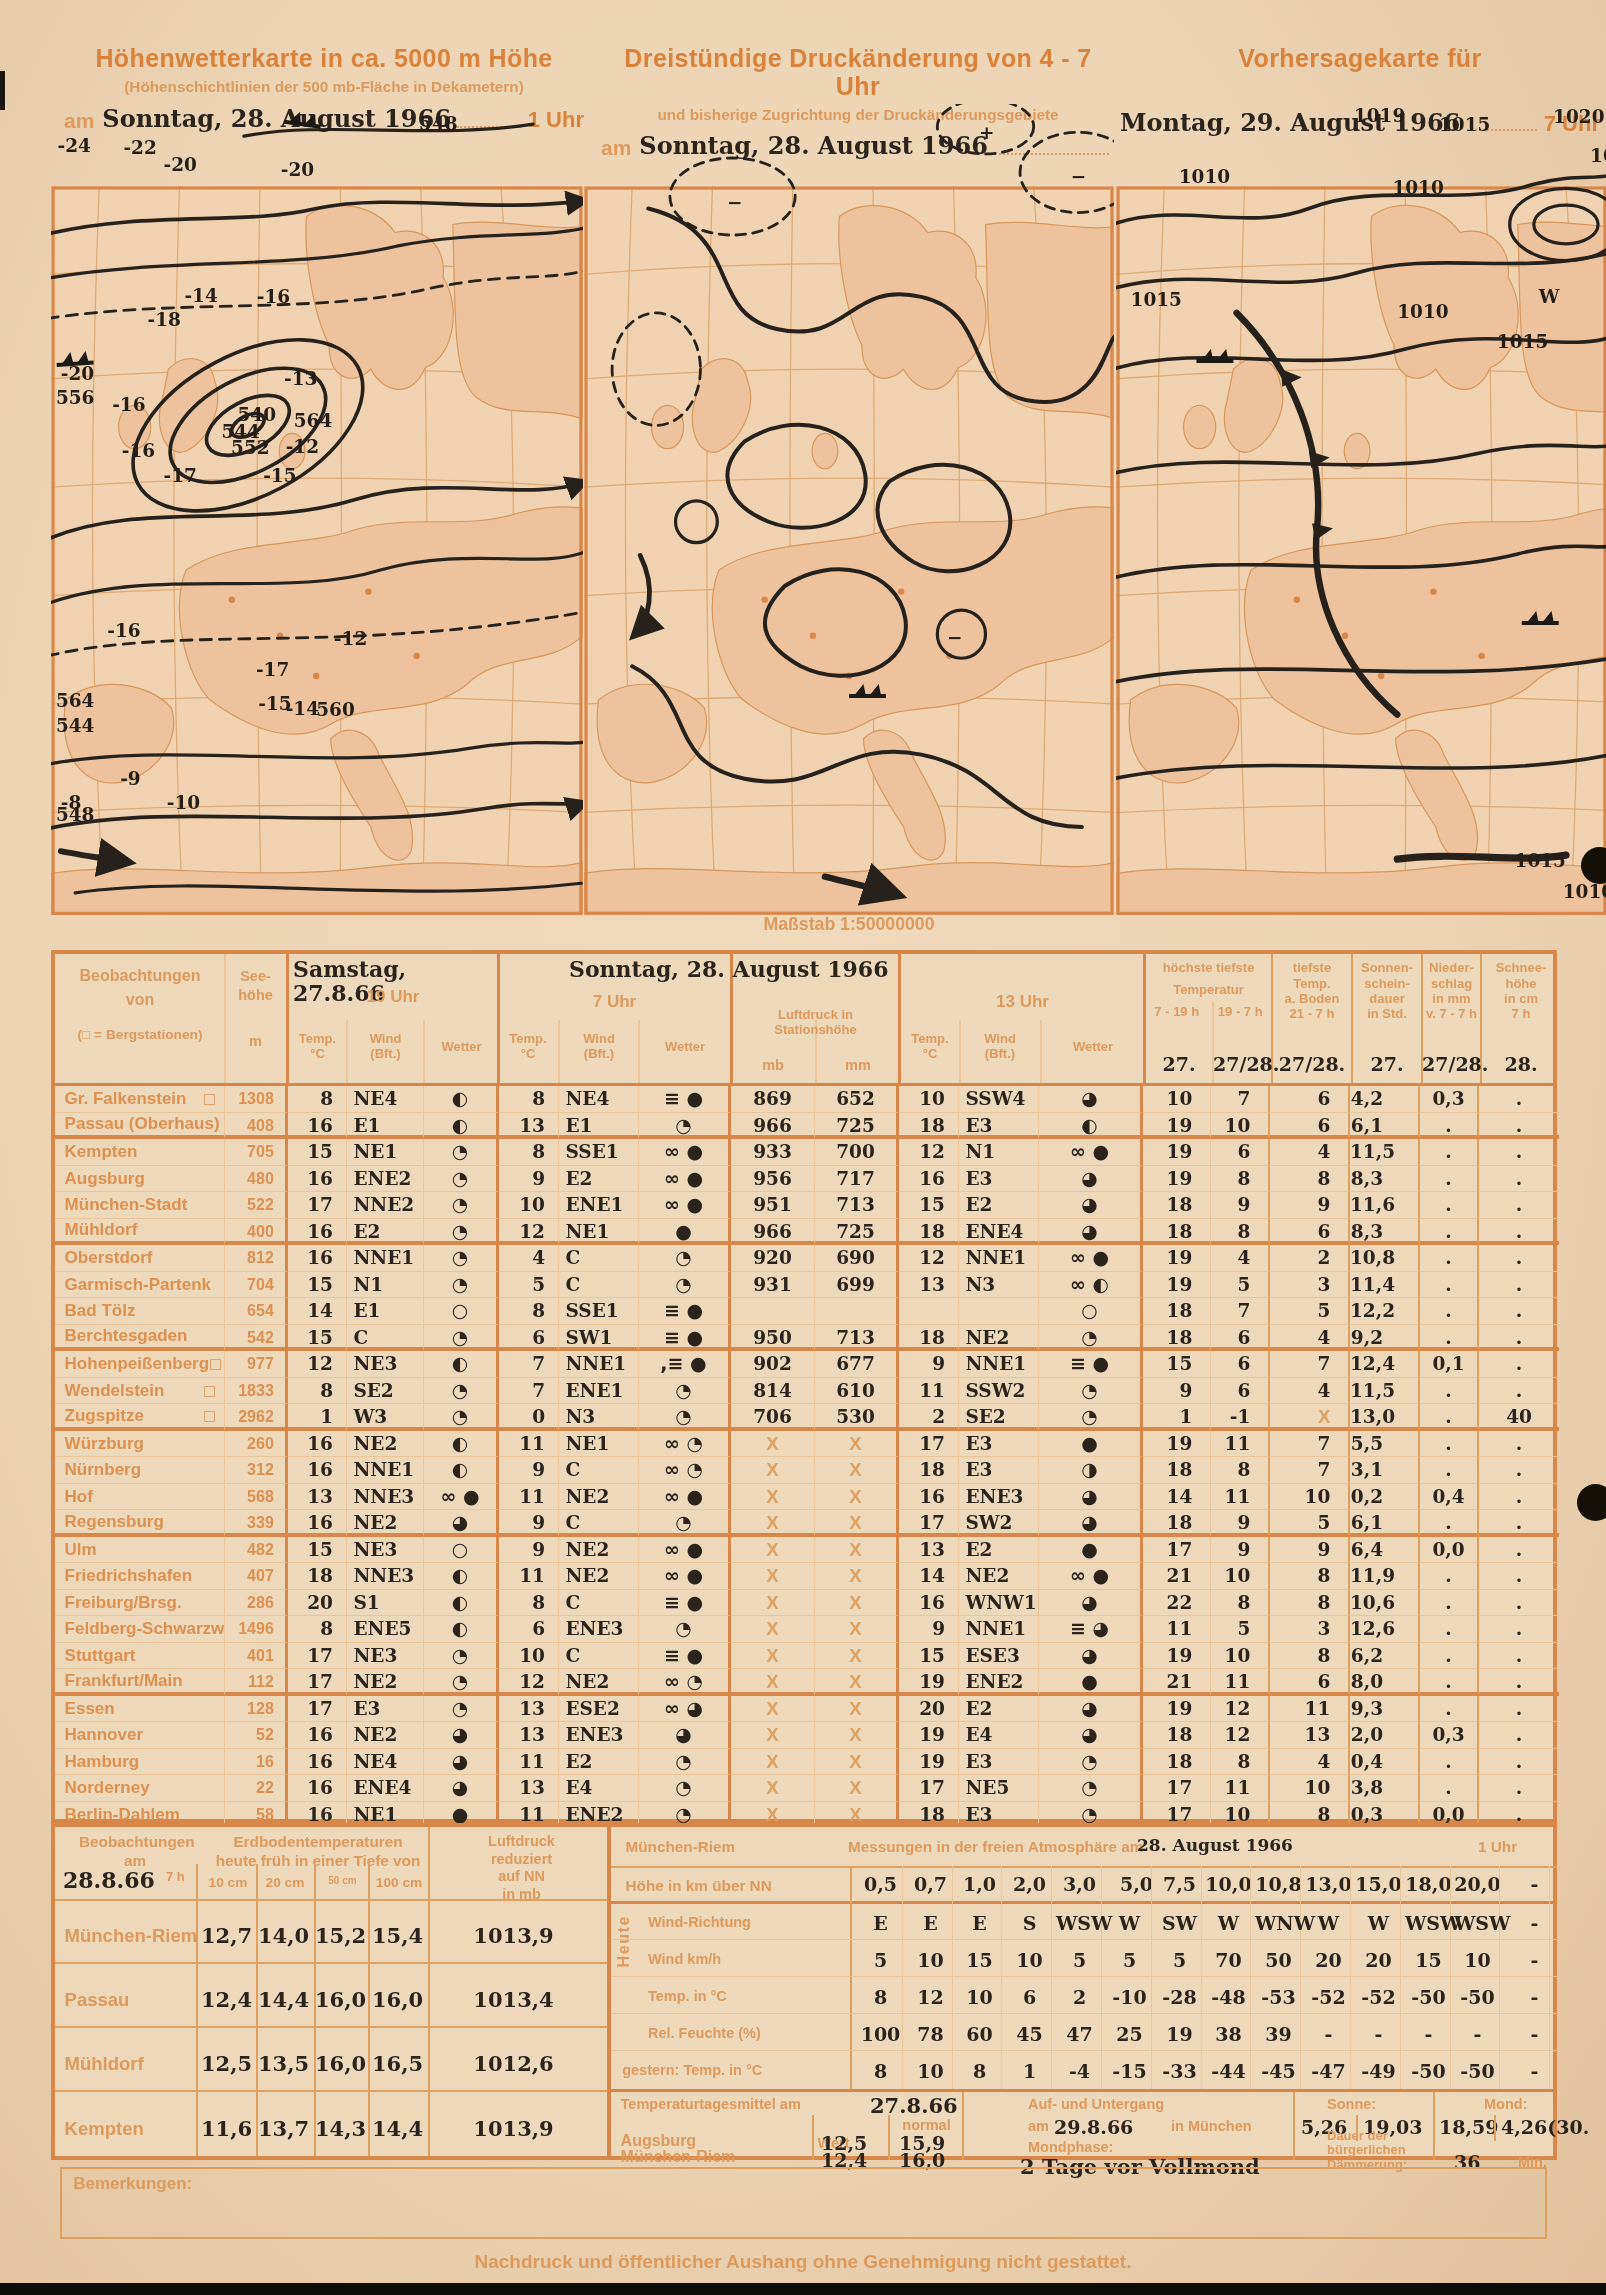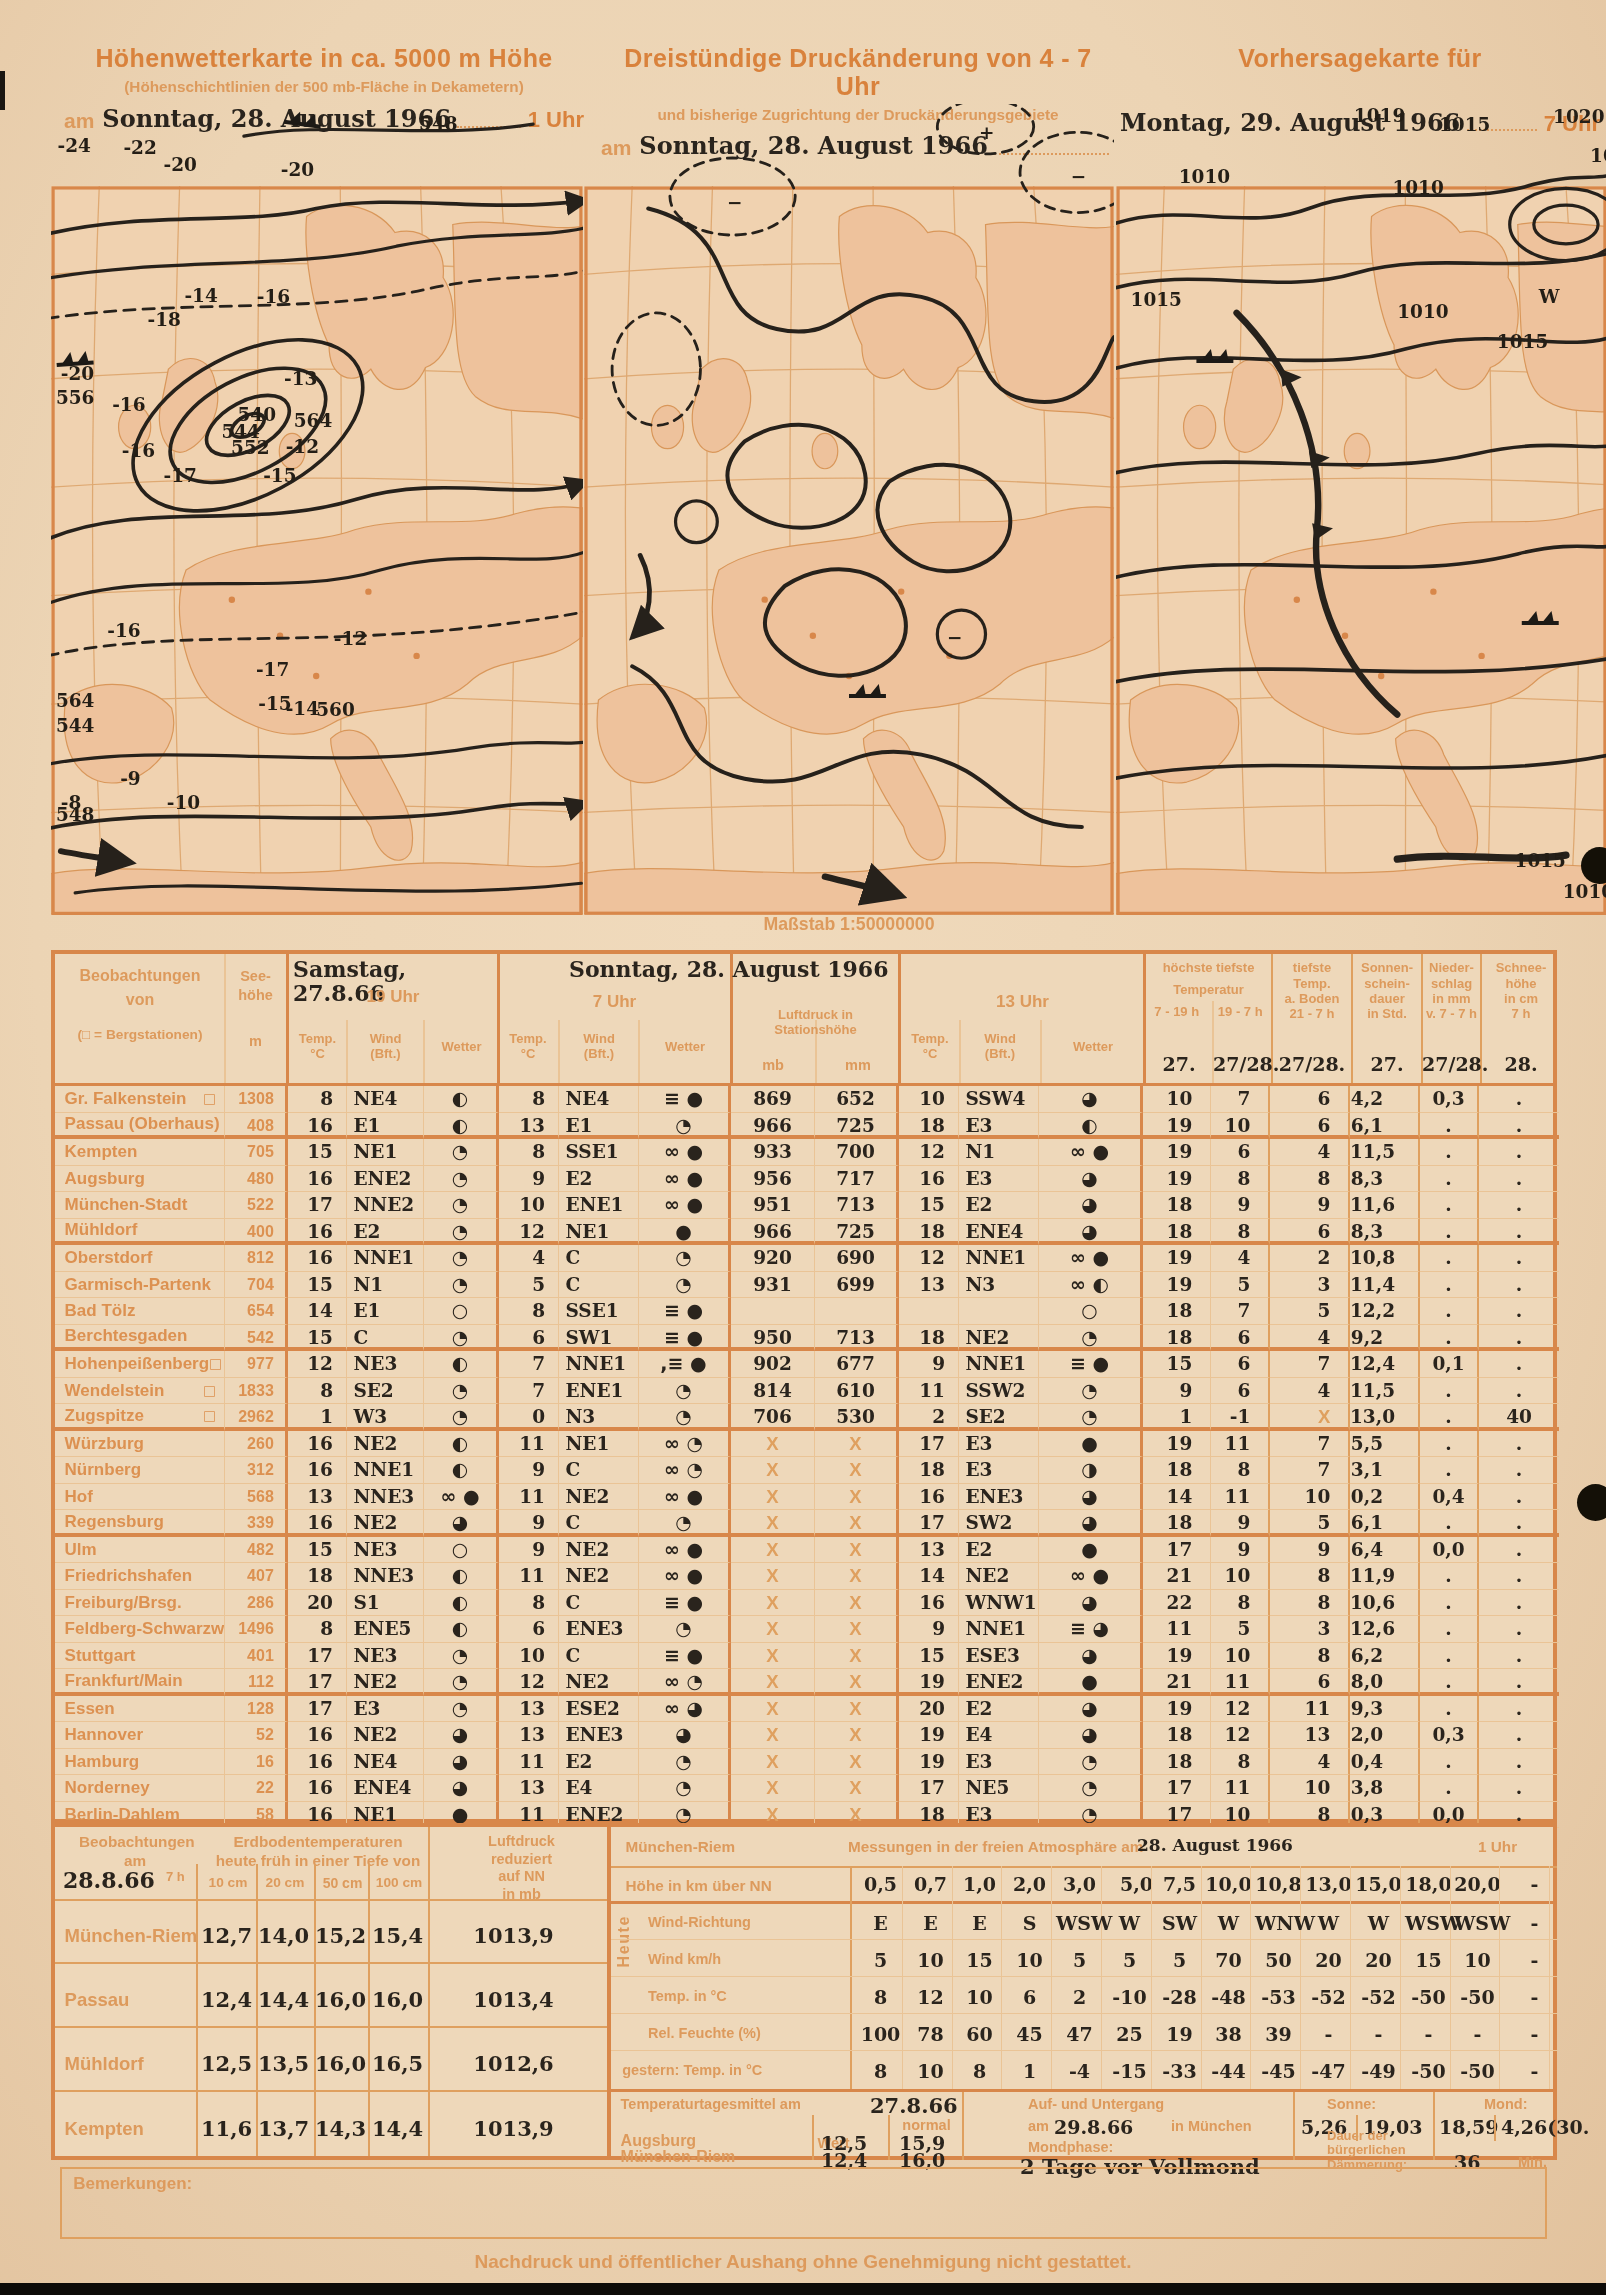--- a/index.html
+++ b/index.html
@@ -1017,21 +1017,21 @@
       <div class="sl" style="left:24px;top:6.4px;width:112px;text-align:center;">
         <span>Beobachtungen</span><br><span>am</span>
       </div>
       <div class="sv" style="left:8px;top:42px;font-size:22px;">28.8.66</div>
       <div class="sl" style="left:111px;top:42px;font-size:13px;">7 h</div>
       <div class="sl" style="left:153px;top:6.4px;width:220px;text-align:center;">
         <span>Erdbodentemperaturen</span><br><span>heute früh in einer Tiefe von</span>
       </div>
       <div class="sl" style="left:145px;top:48px;width:56px;text-align:center;font-size:13.7px;">10 cm</div>
       <div class="sl" style="left:202px;top:48px;width:56px;text-align:center;font-size:13.7px;">20 cm</div>
-      <div class="sl" style="left:260px;top:48px;width:55px;text-align:center;font-size:14px;">50 cm</div>
+      <div class="sl" style="left:260px;top:48px;width:55px;text-align:center;font-size:10px;">50 cm</div>
       <div class="sl" style="left:315px;top:48px;width:58px;text-align:center;font-size:13.7px;">100 cm</div>
       <div class="sl" style="left:390px;top:6.4px;width:153px;text-align:center;font-size:14.5px;">
         <span>Luftdruck</span><br><span>reduziert</span><br>
         <span>auf NN</span><br><span>in mb</span>
       </div>
       <div class="hl" style="top:72px;"></div>
       <div class="vv" style="left:141px;top:37px;bottom:0;"></div>
       <div class="vv" style="left:201px;top:37px;bottom:0;"></div>
       <div class="vv" style="left:259px;top:37px;bottom:0;"></div>
       <div class="vv" style="left:313px;top:37px;bottom:0;"></div>

